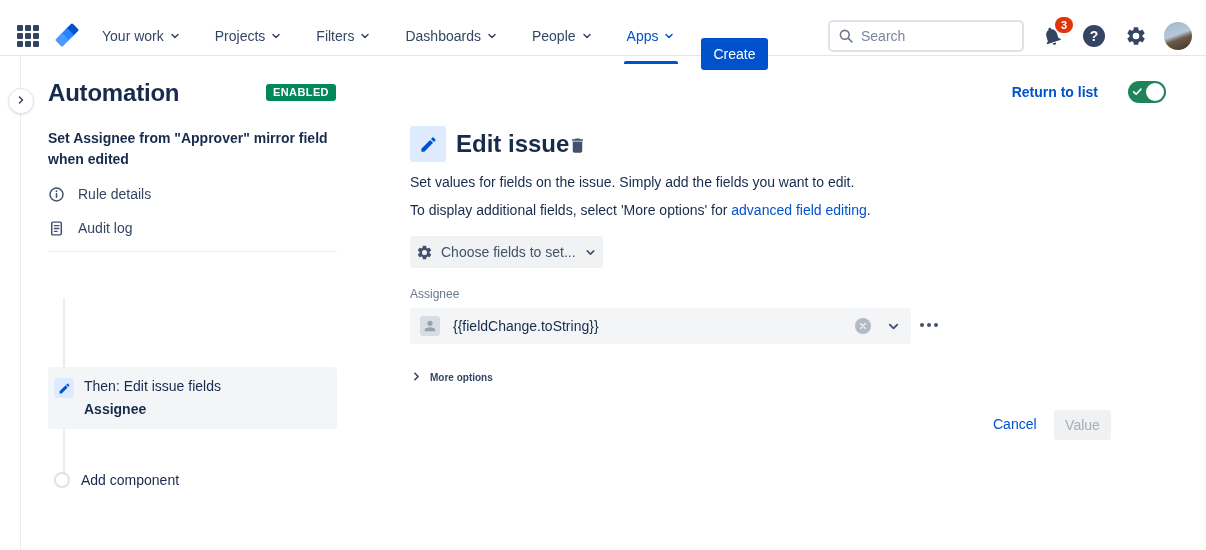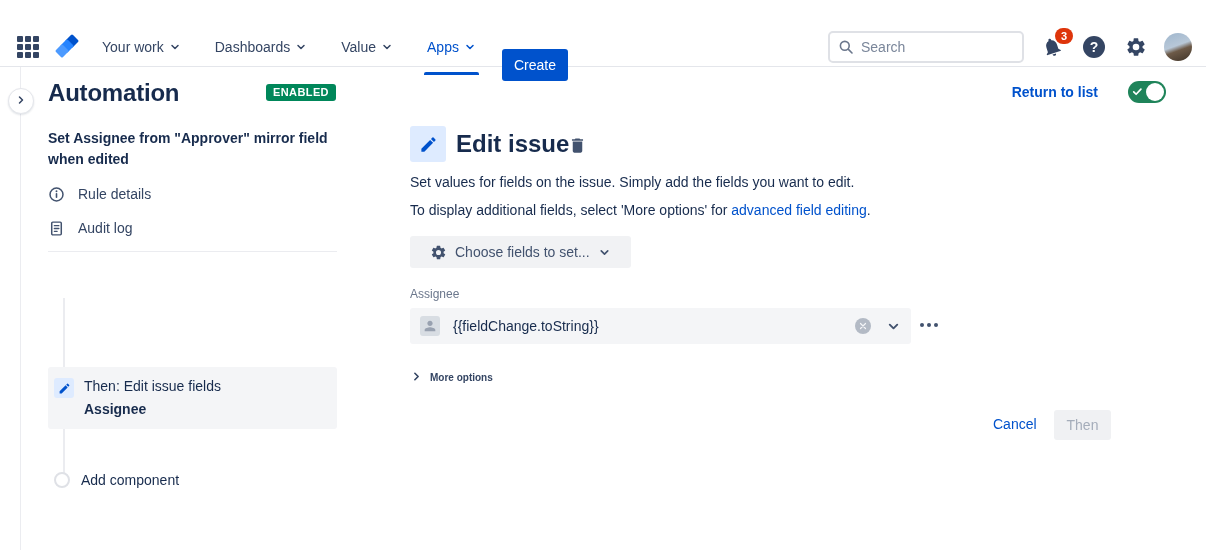--- a/index.html
+++ b/index.html
@@ -5,21 +5,21 @@
   * { box-sizing: border-box; margin: 0; padding: 0; }
   html,body { width:1206px; height:550px; }
   body {
     font-family: "Liberation Sans", sans-serif;
     background:#fff; color:#172B4D; overflow:hidden; position:relative;
   }
   .root { position:relative; width:1206px; height:550px; background:#fff; }
 
   
   .topbar {
-    position:absolute; top:11px; left:0; right:0; height:56px;
+    position:absolute; top:0; left:0; right:0; height:56px;
     display:flex; align-items:center; padding:16px 14px 0 16px;
     border-bottom:1px solid #E4E6EB; background:#fff; z-index:20;
   }
   .appgrid { width:24px; height:24px; display:grid; grid-template-columns:repeat(3,6px);
     grid-template-rows:repeat(3,6px); gap:2px; cursor:pointer; margin-right:14px; padding:1px;}
   .appgrid i { background:#344563; border-radius:1px; }
   .jira-logo { position:relative; width:26px; height:26px; margin-right:14px; cursor:pointer; }
   .jira-logo i { position:absolute; width:10px; height:10px; transform:rotate(45deg); border-radius:1.5px; }
   .jira-logo .d1 { left:13px; top:2px;  background:#0052CC; }
   .jira-logo .d2 { left:8px;  top:7px;  background:#2684FF; }
@@ -92,21 +92,21 @@
 
   .edit-tile { position:absolute; left:410px; top:126px; width:36px; height:36px; background:#DEEBFF;
     border-radius:3px; display:flex; align-items:center; justify-content:center; color:#0052CC; }
   .main-title { position:absolute; left:456px; top:130px; font-size:24px; font-weight:700; color:#172B4D; }
   .trash-btn { position:absolute; left:566px; top:134px; width:22px; height:22px; color:#42526E;
     background:none; border:none; cursor:pointer; display:flex; align-items:center; justify-content:center; }
   .desc1 { position:absolute; left:410px; top:174px; font-size:14px; color:#172B4D; }
   .desc2 { position:absolute; left:410px; top:202px; font-size:14px; color:#172B4D; }
   .desc2 a { color:#0052CC; text-decoration:none; cursor:pointer; }
 
-  .choose-btn { position:absolute; left:410px; top:236px; height:32px; padding:0 20px;
+  .choose-btn { position:absolute; left:410px; top:236px; height:32px; padding:0 6px;
     background:#F1F2F4; border:none; border-radius:3px; display:flex; align-items:center; gap:8px;
     font-family:inherit; font-size:14px; font-weight:500; color:#42526E; cursor:pointer; }
   .choose-btn svg { color:#42526E; }
 
   .field-label { position:absolute; left:410px; top:287px; font-size:12px; color:#6B778C; }
   .assignee-field { position:absolute; left:410px; top:308px; width:501px; height:36px;
     background:#F4F5F7; border-radius:3px; display:flex; align-items:center; gap:13px;
     padding:0 10px; cursor:pointer; }
   .user-thumb { width:20px; height:20px; border-radius:3px; background:#D8DDE3; color:#98A1B0;
     display:flex; align-items:center; justify-content:center; overflow:hidden; flex:none; }
@@ -152,27 +152,39 @@
     </div>
 
     <nav class="mainnav">
       <div class="nav-item">
         <span>Your work</span>
         <svg width="12" height="12" viewBox="0 0 16 16">
             <path d="M4 6l4 4 4-4" fill="none" stroke="currentColor" stroke-width="2" stroke-linecap="round" stroke-linejoin="round"></path>
           </svg>
       </div>
       <div class="nav-item">
+        <span>Projects</span>
+        <svg width="12" height="12" viewBox="0 0 16 16">
+            <path d="M4 6l4 4 4-4" fill="none" stroke="currentColor" stroke-width="2" stroke-linecap="round" stroke-linejoin="round"></path>
+          </svg>
+      </div>
+      <div class="nav-item">
+        <span>Filters</span>
+        <svg width="12" height="12" viewBox="0 0 16 16">
+            <path d="M4 6l4 4 4-4" fill="none" stroke="currentColor" stroke-width="2" stroke-linecap="round" stroke-linejoin="round"></path>
+          </svg>
+      </div>
+      <div class="nav-item">
         <span>Dashboards</span>
         <svg width="12" height="12" viewBox="0 0 16 16">
             <path d="M4 6l4 4 4-4" fill="none" stroke="currentColor" stroke-width="2" stroke-linecap="round" stroke-linejoin="round"></path>
           </svg>
       </div>
       <div class="nav-item">
-        <span>Value</span>
+        <span>People</span>
         <svg width="12" height="12" viewBox="0 0 16 16">
             <path d="M4 6l4 4 4-4" fill="none" stroke="currentColor" stroke-width="2" stroke-linecap="round" stroke-linejoin="round"></path>
           </svg>
       </div>
       <div class="nav-item active">
         <span>Apps</span>
         <svg width="12" height="12" viewBox="0 0 16 16">
             <path d="M4 6l4 4 4-4" fill="none" stroke="currentColor" stroke-width="2" stroke-linecap="round" stroke-linejoin="round"></path>
           </svg>
       </div>
@@ -316,15 +328,15 @@
   </button>
 
   <button class="more-options">
     <svg width="13" height="13" viewBox="0 0 16 16">
         <path d="M6 4l4 4-4 4" fill="none" stroke="currentColor" stroke-width="2" stroke-linecap="round" stroke-linejoin="round"></path>
       </svg>
     <span>More options</span>
   </button>
 
   <button class="cancel-btn">Cancel</button>
-  <button class="save-btn" disabled="">Then</button>
+  <button class="save-btn" disabled="">Value</button>
 
 </div>
 
 </body></html>

